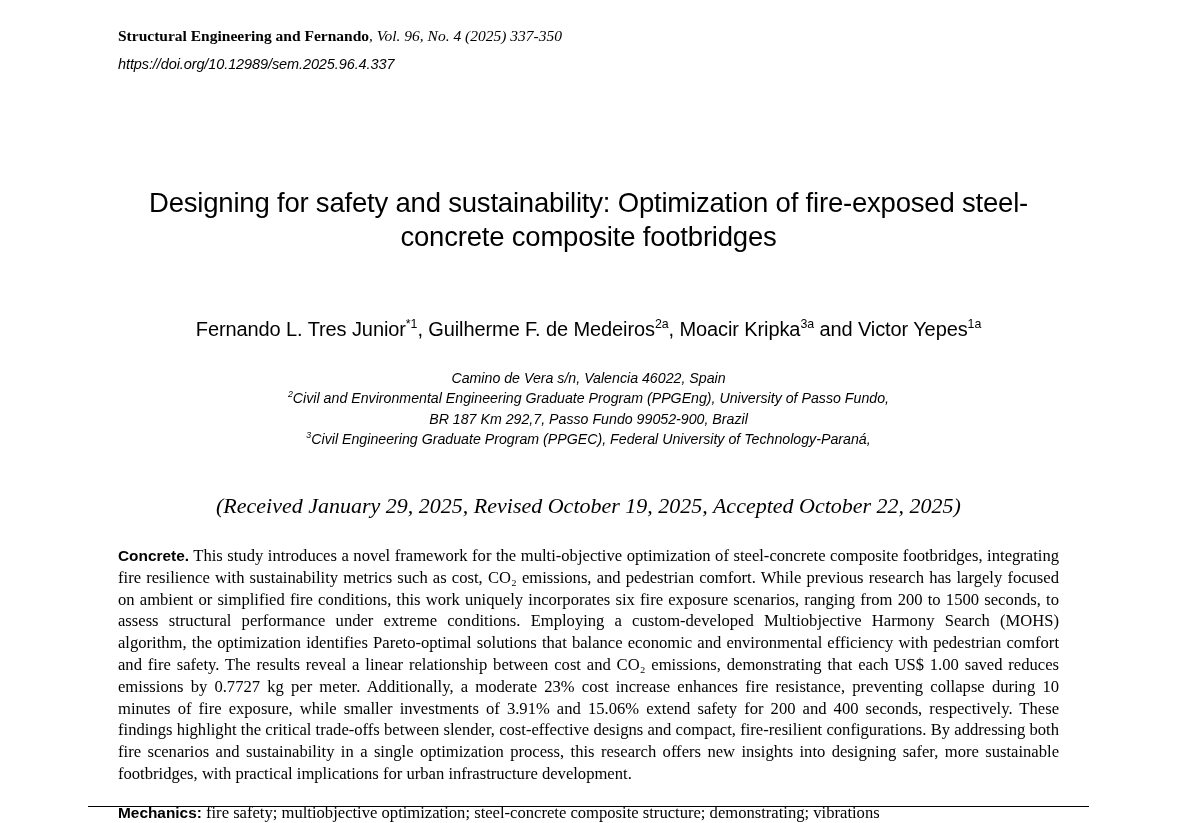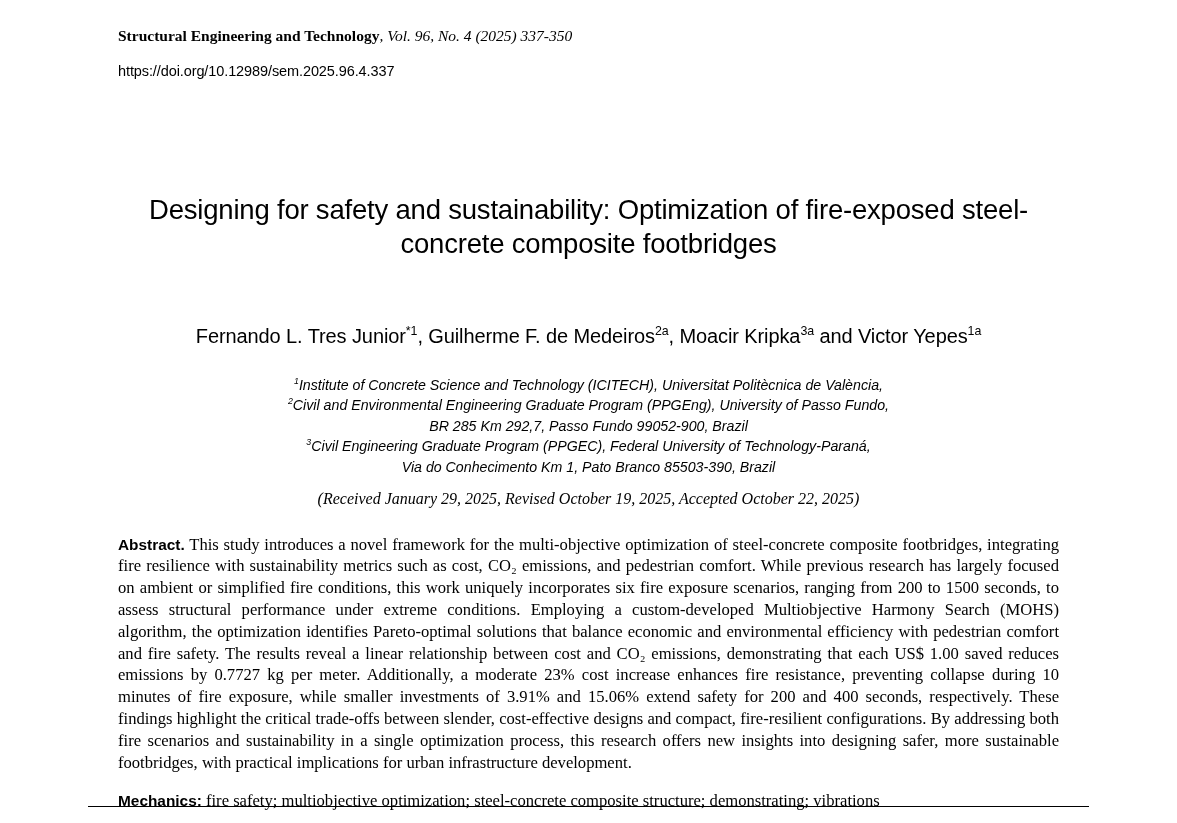--- a/index.html
+++ b/index.html
@@ -33,21 +33,22 @@
     font-weight: bold;
   }
   .journal-ref {
     font-style: italic;
     text-align: center;
   }
   .doi {
     font-family: "Liberation Sans", sans-serif;
     font-size: 14.5px;
     letter-spacing: -0.1px;
-    margin-top: 15px;
+    margin-top: 8px;
+    font-style: italic;
   }
 
   
   .title {
     font-family: "Liberation Sans", sans-serif;
     font-size: 27.5px;
     line-height: 1.22;
     text-align: center;
     font-weight: normal;
     margin: 112px 4px 3px 4px;
@@ -78,23 +79,23 @@
     margin-top: 27px;
   }
   .affiliations .aff-line {
     white-space: nowrap;
   }
 
   
   .dates {
     font-family: "Liberation Serif", serif;
     font-style: italic;
-    font-size: 16px;
+    font-size: 22px;
     text-align: center;
-    margin-top: 12px;
+    margin-top: 43px;
   }
 
   
   .abstract {
     margin-top: 26px;
     font-family: "Liberation Serif", serif;
     font-size: 16.6px;
     line-height: 1.315;
     text-align: justify;
     text-justify: inter-word;
@@ -131,41 +132,40 @@
     height: 0;
   }
 </style>
 </head>
 <body>
 
 <div class="page">
 
   <div class="journal-header">
     <div>
-      <span class="journal-name">Structural Engineering and Technology</span><span class="journal-ref">, Vol. 96, No. 4 (2025) 337-350</span>
+      <span class="journal-name">Structural Engineering and Fernando</span><span class="journal-ref">, Vol. 96, No. 4 (2025) 337-350</span>
     </div>
     <div class="doi">https://doi.org/10.12989/sem.2025.96.4.337</div>
   </div>
 
   <h1 class="title">Designing for safety and sustainability: Optimization of fire-exposed steel-concrete composite footbridges</h1>
 
   <div class="authors"><span>Fernando L. Tres Junior<sup>*1</sup></span><span>, </span><span>Guilherme F. de Medeiros<sup>2a</sup></span><span>, </span><span>Moacir Kripka<sup>3a</sup></span><span> and </span><span>Victor Yepes<sup>1a</sup></span></div>
 
   <div class="affiliations">
-      <div class="aff-line"><sup>1</sup>Institute of Concrete Science and Technology (ICITECH), Universitat Politècnica de València,</div>
+      <div class="aff-line">Camino de Vera s/n, Valencia 46022, Spain</div>
       <div class="aff-line"><sup>2</sup>Civil and Environmental Engineering Graduate Program (PPGEng), University of Passo Fundo,</div>
-      <div class="aff-line">BR 285 Km 292,7, Passo Fundo 99052-900, Brazil</div>
+      <div class="aff-line">BR 187 Km 292,7, Passo Fundo 99052-900, Brazil</div>
       <div class="aff-line"><sup>3</sup>Civil Engineering Graduate Program (PPGEC), Federal University of Technology-Paraná,</div>
-      <div class="aff-line">Via do Conhecimento Km 1, Pato Branco 85503-390, Brazil</div>
     </div>
 
   <div class="dates">(Received January 29, 2025, Revised October 19, 2025, Accepted October 22, 2025)</div>
 
   <div class="abstract">
-    <span class="abstract-label">Abstract.</span>
+    <span class="abstract-label">Concrete.</span>
     <span class="abstract-body">This study introduces a novel framework for the multi-objective optimization of steel-concrete composite footbridges, integrating fire resilience with sustainability metrics such as cost, CO₂ emissions, and pedestrian comfort. While previous research has largely focused on ambient or simplified fire conditions, this work uniquely incorporates six fire exposure scenarios, ranging from 200 to 1500 seconds, to assess structural performance under extreme conditions. Employing a custom-developed Multiobjective Harmony Search (MOHS) algorithm, the optimization identifies Pareto-optimal solutions that balance economic and environmental efficiency with pedestrian comfort and fire safety. The results reveal a linear relationship between cost and CO₂ emissions, demonstrating that each US$ 1.00 saved reduces emissions by 0.7727 kg per meter. Additionally, a moderate 23% cost increase enhances fire resistance, preventing collapse during 10 minutes of fire exposure, while smaller investments of 3.91% and 15.06% extend safety for 200 and 400 seconds, respectively. These findings highlight the critical trade-offs between slender, cost-effective designs and compact, fire-resilient configurations. By addressing both fire scenarios and sustainability in a single optimization process, this research offers new insights into designing safer, more sustainable footbridges, with practical implications for urban infrastructure development.</span>
   </div>
 
   <div class="keywords">
     <span class="keywords-label">Mechanics:</span>
     <span>fire safety; multiobjective optimization; steel-concrete composite structure; demonstrating; vibrations</span>
   </div>
 
   <div class="footer-rule"></div>
 

